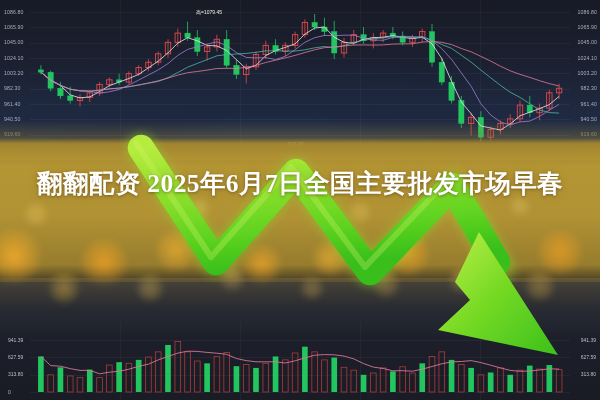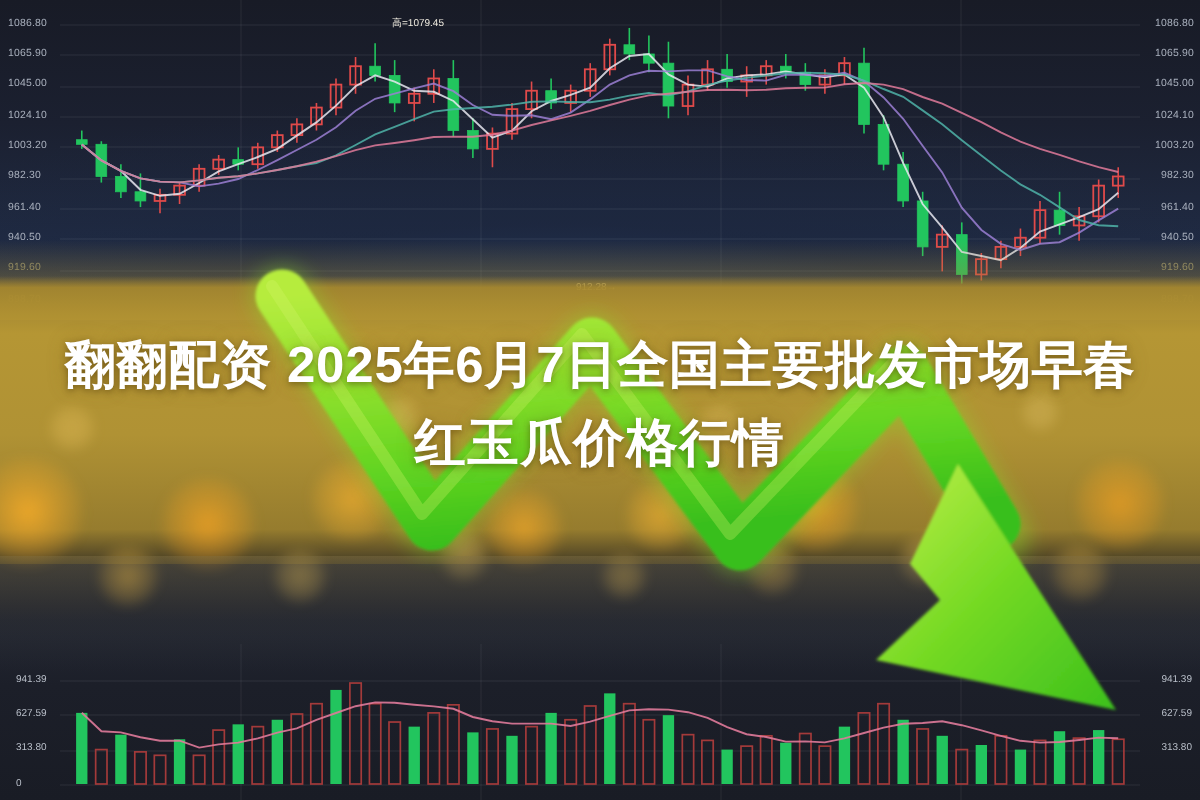--- a/index.html
+++ b/index.html
@@ -103,21 +103,21 @@
   
   #arrowSvg { position:absolute; left:0; top:0; width:600px; height:400px; }
 
   
   .title-wrap {
     position:absolute; left:0; top:164px; width:600px;
     text-align:center;
     padding:0 16px;
   }
   .title-line {
-    font-family:Liberation Sans, sans-serif;
+    font-family:Liberation Serif, serif;
     font-weight:bold;
     font-size:25.5px;
     line-height:39px;
     color:#ffffff;
     letter-spacing:0.4px;
     text-shadow:0 1px 3px rgba(60,40,0,0.45), 0 0 10px rgba(120,90,20,0.30);
     white-space:nowrap;
   }
   .title-line.l2 { letter-spacing:1px; }
 </style>
@@ -534,16 +534,15 @@
 
       <path d="M 452,300 L 477,245 L 556,352 L 441,352 L 452,300 Z" fill="none"></path>
       <polygon points="479,232 558,355 438,330 470,300 455,282" fill="url(#agrad2)"></polygon>
     </g>
 
     <polyline points="141,148 216,262 296,172 370,272 452,186" fill="none" stroke="#d4f56a" stroke-width="6" opacity="0.30" stroke-linejoin="round" stroke-linecap="round" transform="translate(-5,-5)"></polyline>
   </svg>
 
   <div class="title-wrap">
     <div class="title-line l1">翻翻配资 2025年6月7日全国主要批发市场早春</div>
-    <div class="title-line l2">红玉瓜价格行情</div>
   </div>
 
 </div>
 
 </body></html>

